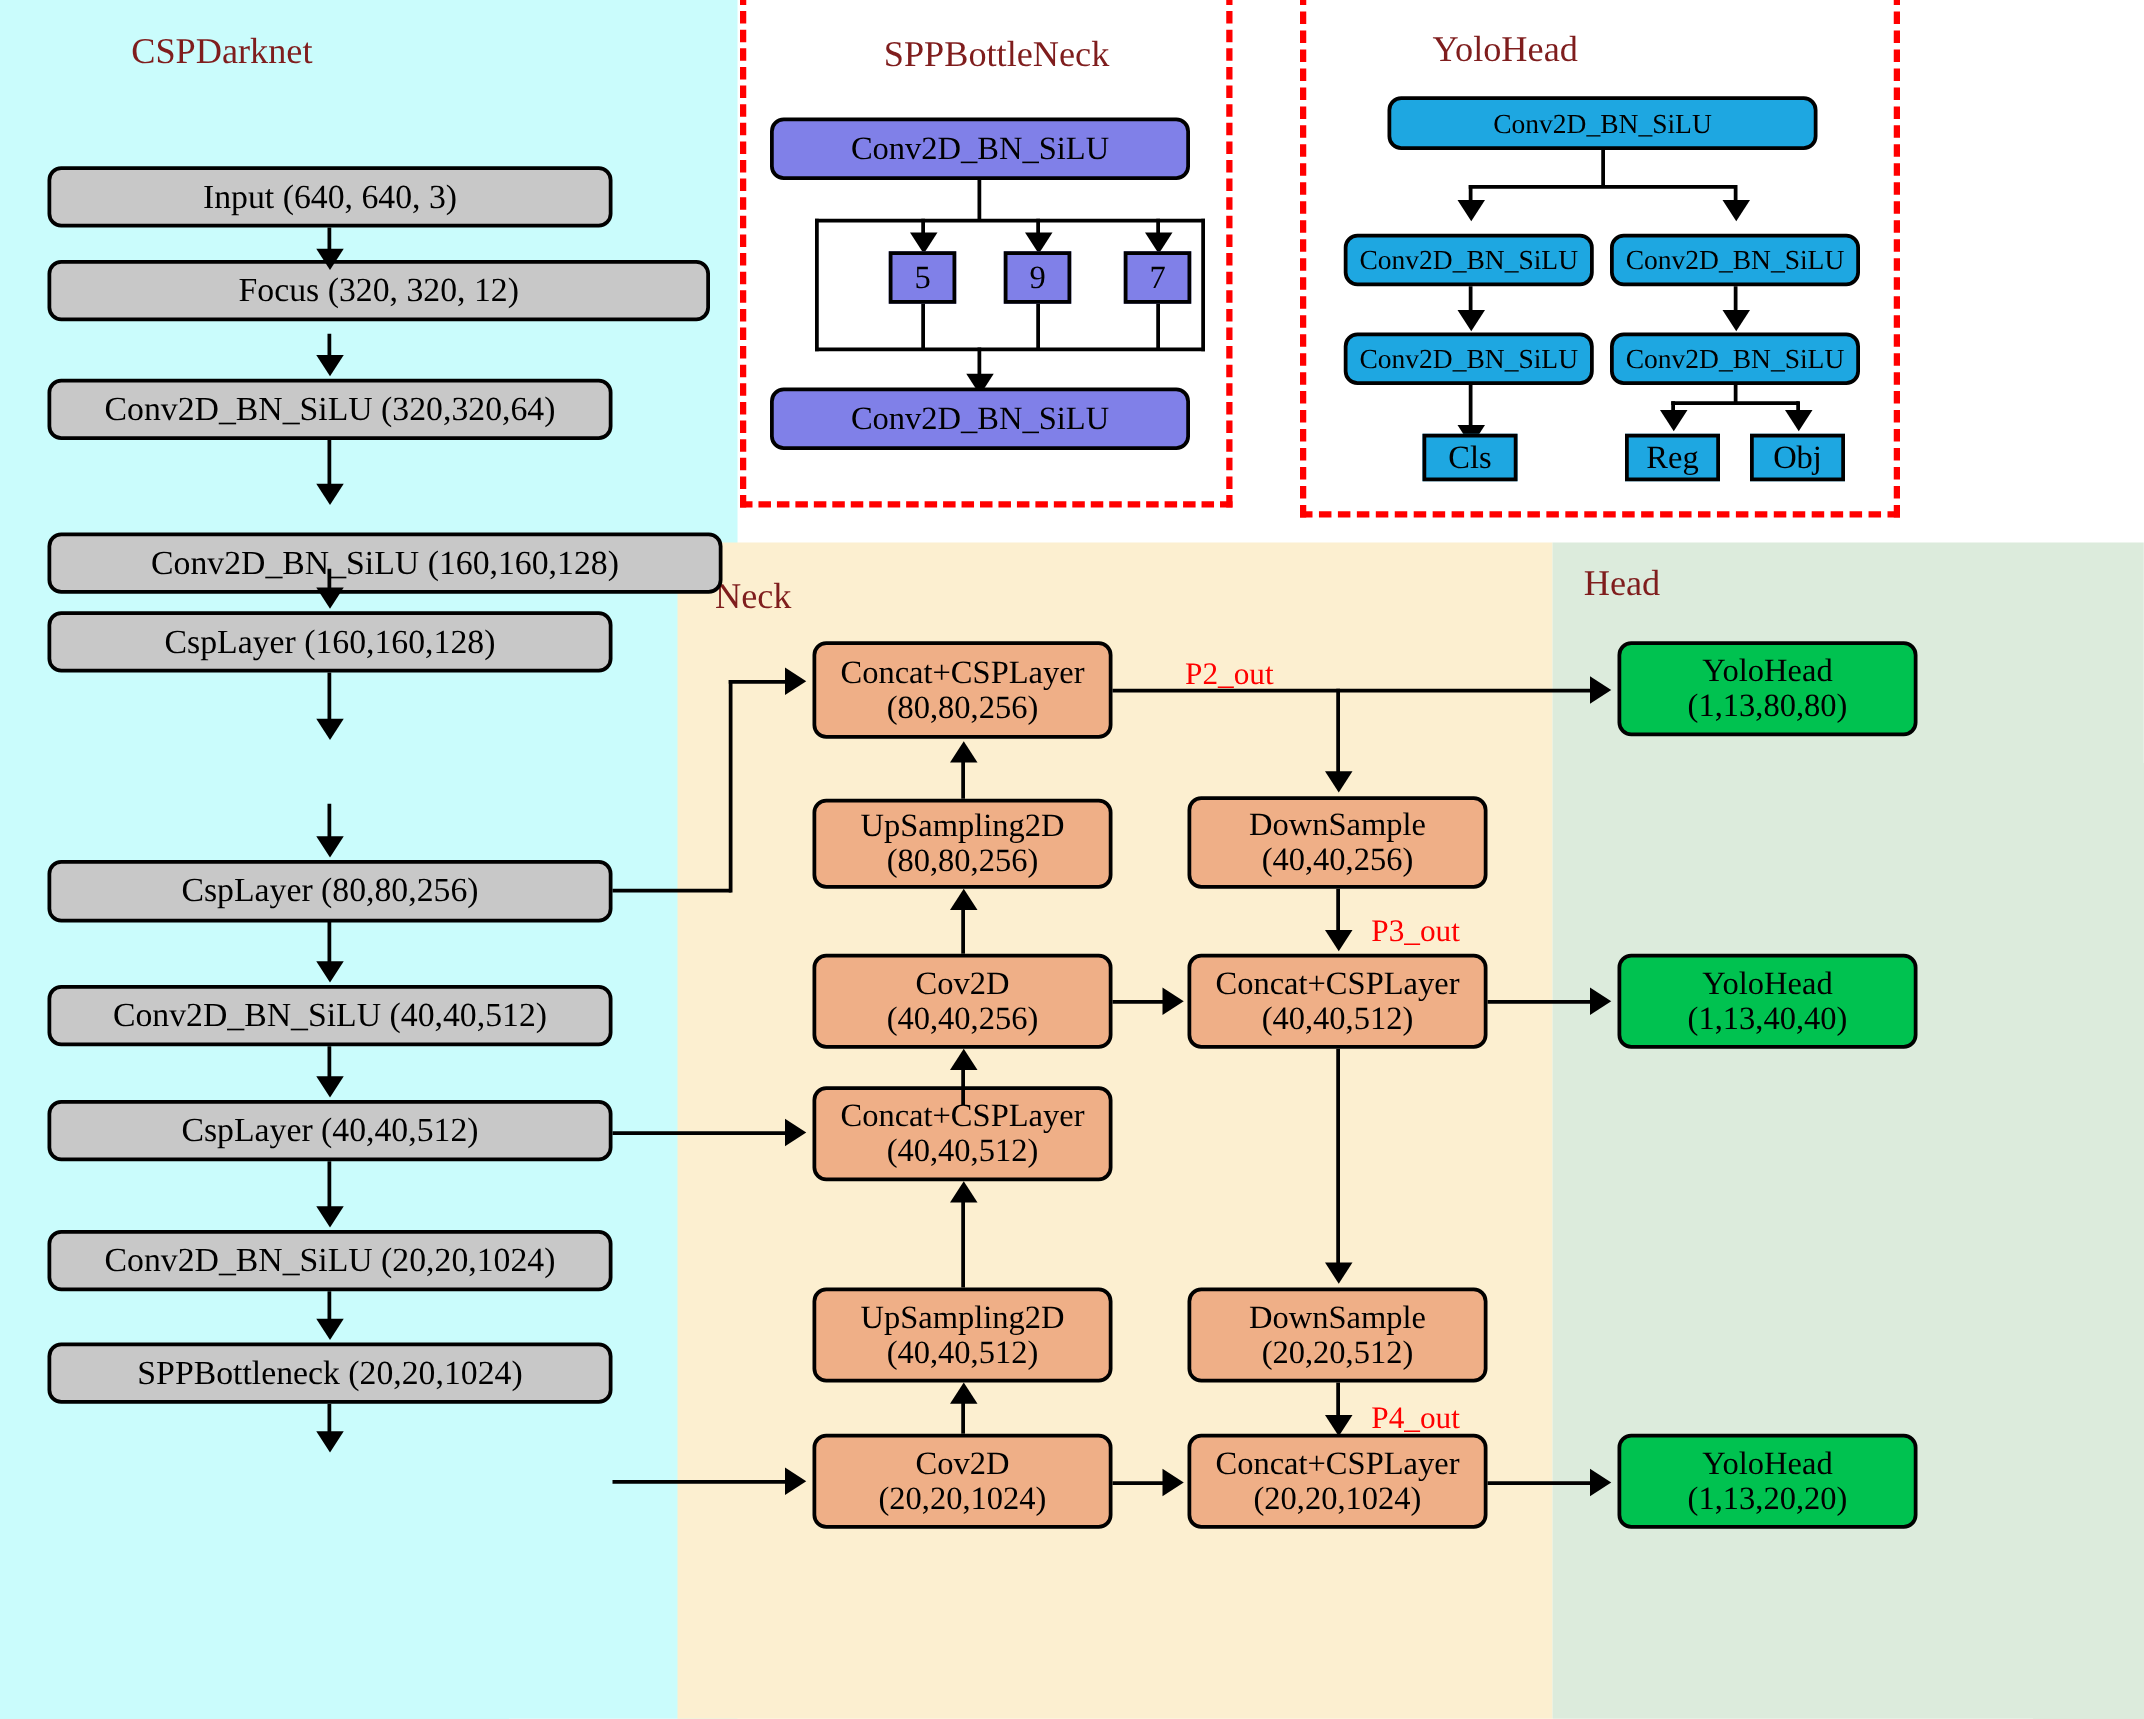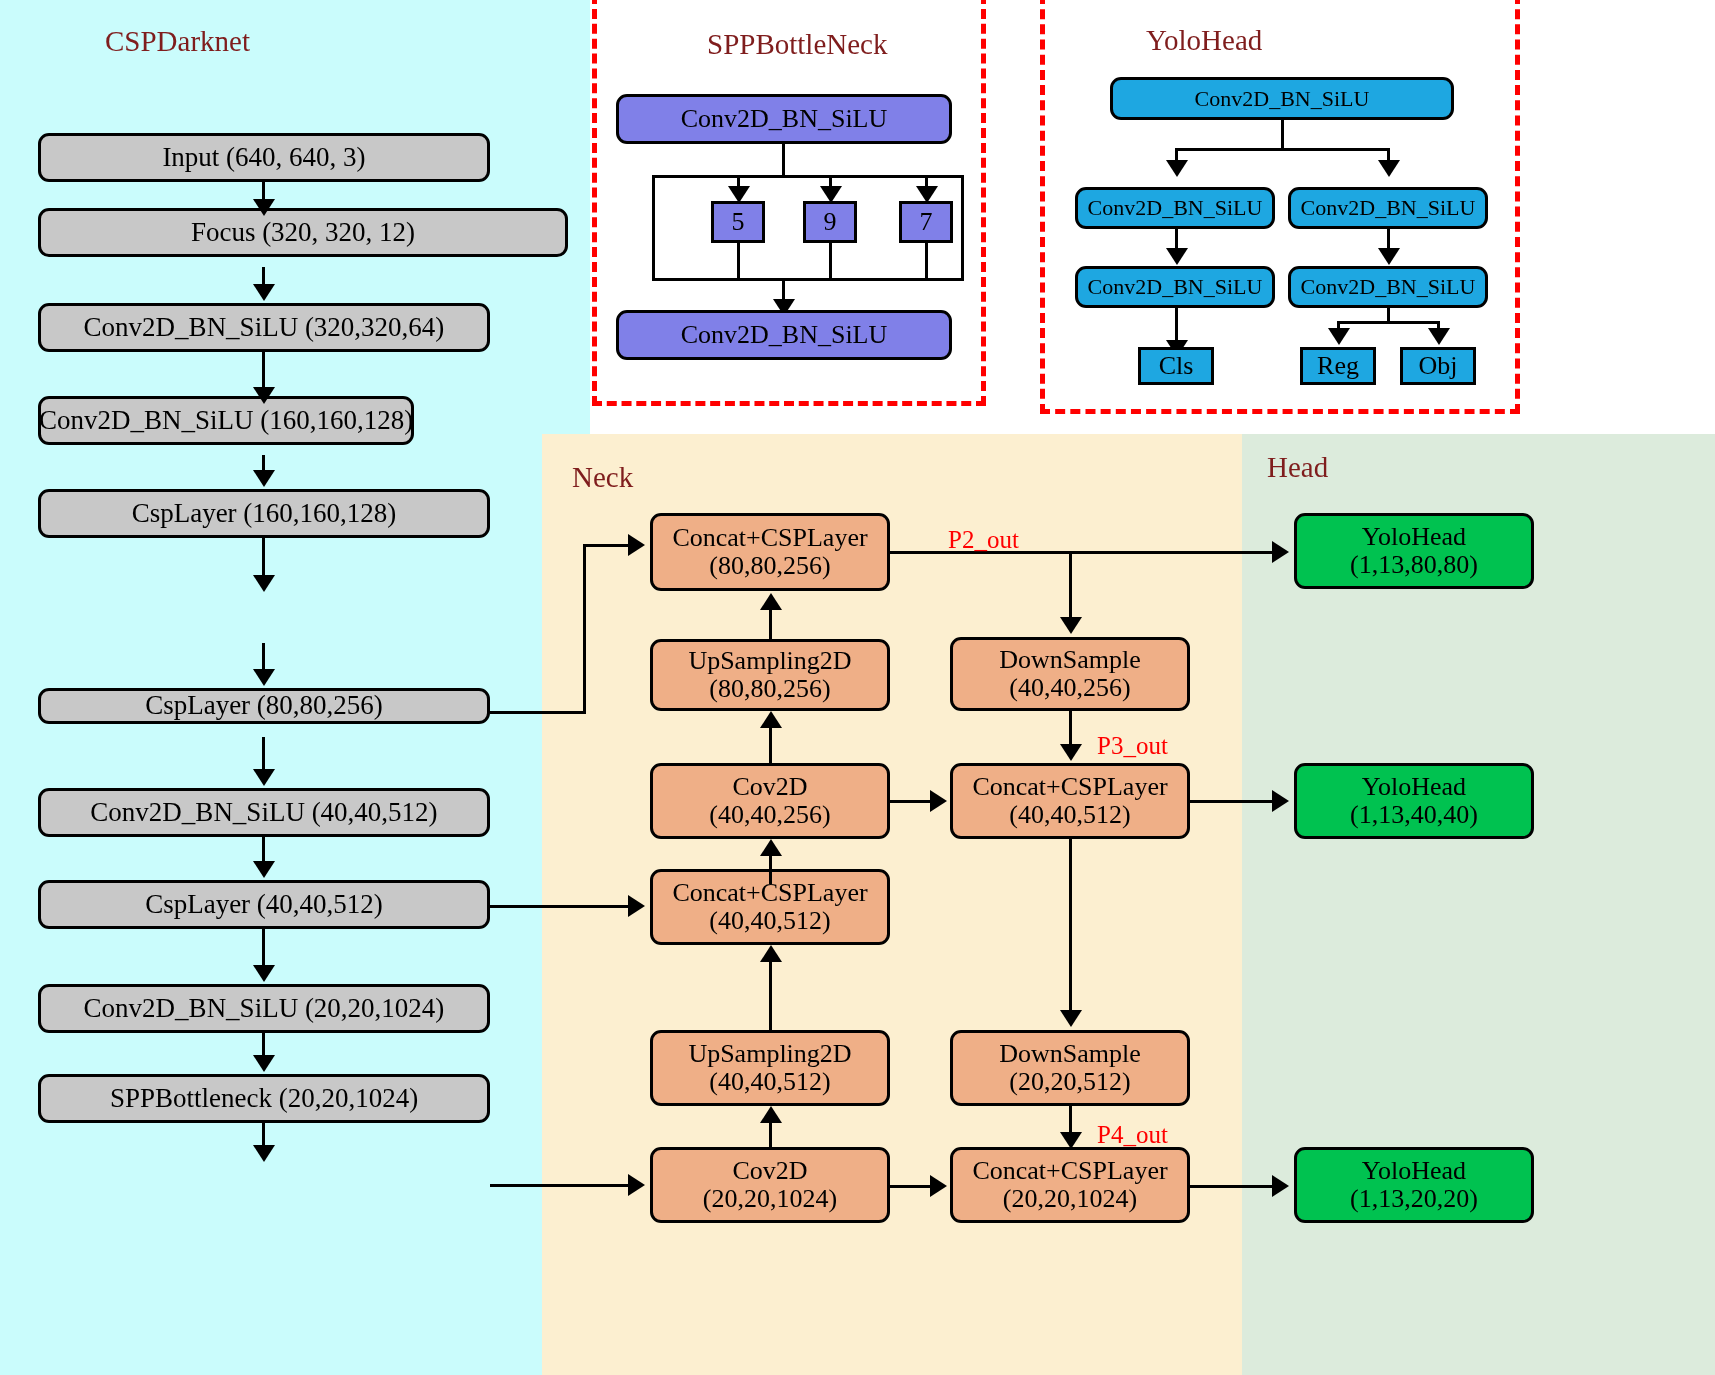--- a/index.html
+++ b/index.html
@@ -62,27 +62,27 @@
 
   <div class="node rounded gray" style="left:38px;top:133px;width:452px;height:49px;">
       <span class="l1">Input (640, 640, 3)</span>
     </div>
   <div class="node rounded gray" style="left:38px;top:208px;width:530px;height:49px;">
       <span class="l1">Focus (320, 320, 12)</span>
     </div>
   <div class="node rounded gray" style="left:38px;top:303px;width:452px;height:49px;">
       <span class="l1">Conv2D_BN_SiLU (320,320,64)</span>
     </div>
-  <div class="node rounded gray" style="left:38px;top:396px;width:376px;height:49px;">
+  <div class="node rounded gray" style="left:38px;top:426px;width:540px;height:49px;">
       <span class="l1">Conv2D_BN_SiLU (160,160,128)</span>
     </div>
   <div class="node rounded gray" style="left:38px;top:489px;width:452px;height:49px;">
       <span class="l1">CspLayer (160,160,128)</span>
     </div>
-  <div class="node rounded gray" style="left:38px;top:688px;width:452px;height:36px;">
+  <div class="node rounded gray" style="left:38px;top:688px;width:452px;height:50px;">
       <span class="l1">CspLayer (80,80,256)</span>
     </div>
   <div class="node rounded gray" style="left:38px;top:788px;width:452px;height:49px;">
       <span class="l1">Conv2D_BN_SiLU (40,40,512)</span>
     </div>
   <div class="node rounded gray" style="left:38px;top:880px;width:452px;height:49px;">
       <span class="l1">CspLayer (40,40,512)</span>
     </div>
   <div class="node rounded gray" style="left:38px;top:984px;width:452px;height:49px;">
       <span class="l1">Conv2D_BN_SiLU (20,20,1024)</span>

